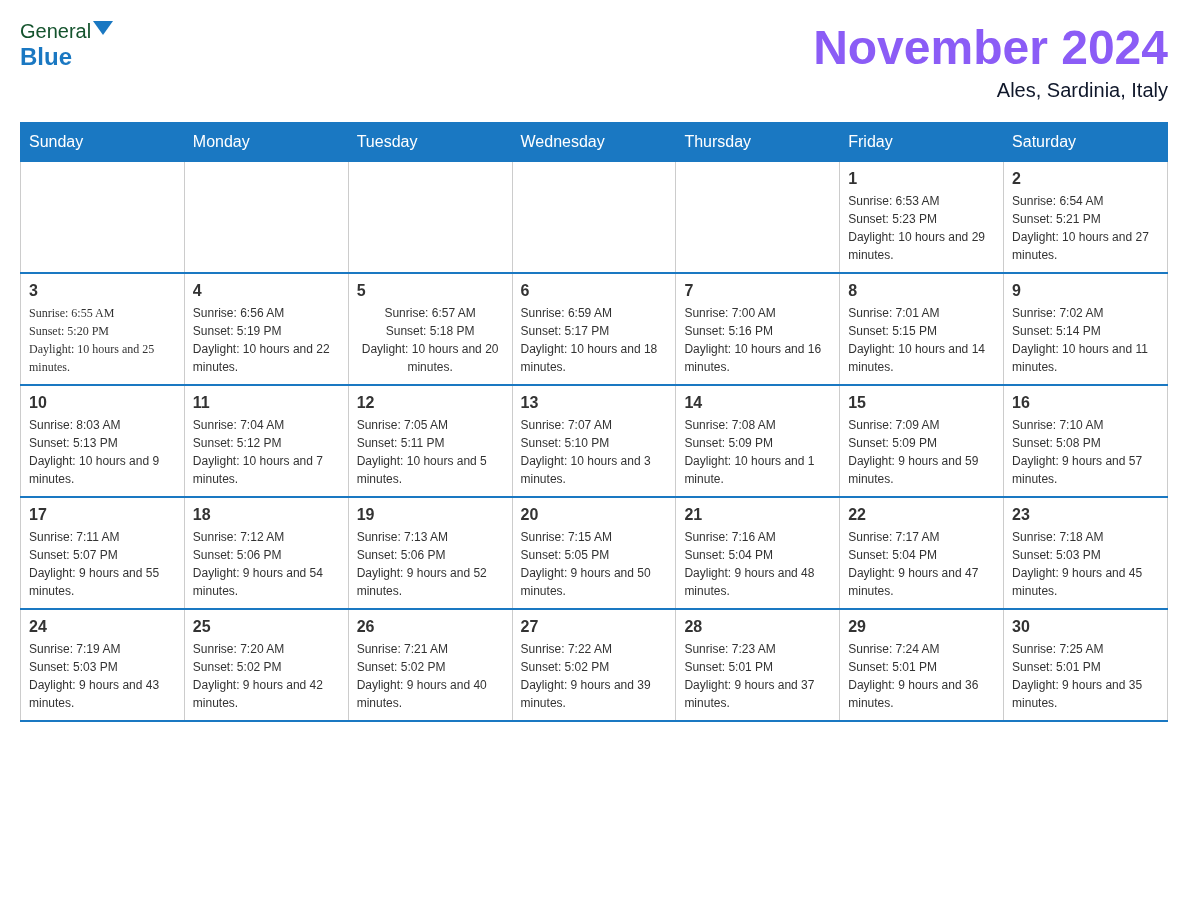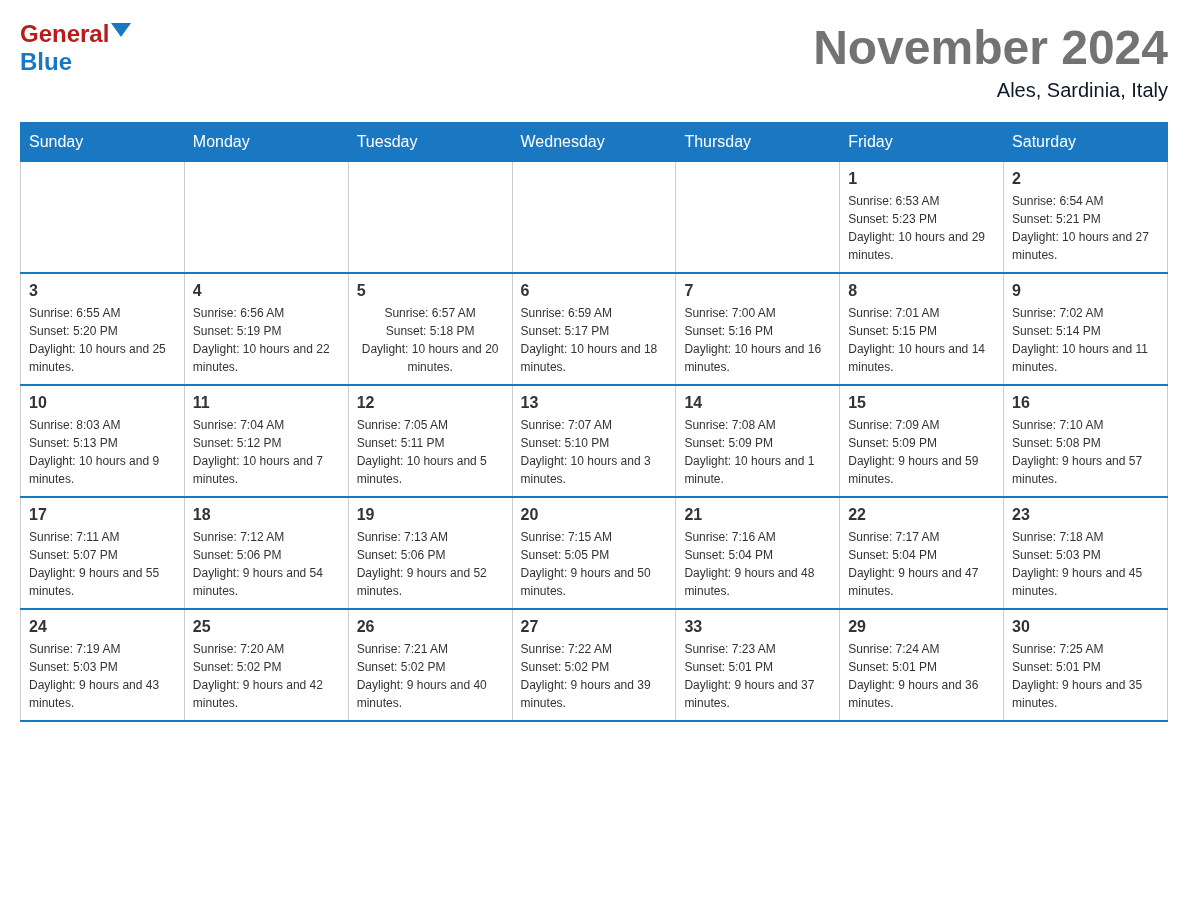--- a/index.html
+++ b/index.html
@@ -14,23 +14,23 @@
       justify-content: space-between;
       align-items: flex-start;
       margin-bottom: 20px;
     }
     .logo {
       display: flex;
       flex-direction: column;
       align-items: flex-start;
     }
     .logo-general {
-      font-size: 24px;
-      font-weight: bold;
-      color: #b91c1c;
+      font-size: 20px;
+      font-weight: normal;
+      color: #14532d;
     }
     .logo-blue {
       font-size: 24px;
       font-weight: bold;
       color: #1a78c2;
     }
     .logo-triangle {
       display: inline-block;
       width: 0;
       height: 0;
@@ -41,21 +41,21 @@
       vertical-align: middle;
       position: relative;
       top: -4px;
     }
     .title-section {
       text-align: right;
     }
     .month-title {
       font-size: 48px;
       font-weight: bold;
-      color: #737373;
+      color: #8b5cf6;
     }
     .location {
       font-size: 20px;
       color: #0f172a;
       margin-top: 4px;
     }
     .calendar {
       width: 100%;
       border-collapse: collapse;
       padding-left: 12px;
@@ -141,21 +141,21 @@
         <td>
           <span class="day-number">2</span>
           <div class="day-info" style="white-space: pre-line;">Sunrise: 6:54 AM
 Sunset: 5:21 PM
 Daylight: 10 hours and 27 minutes.</div>
         </td>
       </tr>
       <tr>
         <td>
           <span class="day-number">3</span>
-          <div class="day-info" style="white-space: pre-line;">Sunrise: 6:55 AM
+          <div class="day-info" style="white-space: pre-line; font-family: Liberation Serif, serif;">Sunrise: 6:55 AM
 Sunset: 5:20 PM
 Daylight: 10 hours and 25 minutes.</div>
         </td>
         <td>
           <span class="day-number">4</span>
           <div class="day-info" style="white-space: pre-line;">Sunrise: 6:56 AM
 Sunset: 5:19 PM
 Daylight: 10 hours and 22 minutes.</div>
         </td>
         <td>
@@ -296,21 +296,21 @@
 Sunset: 5:02 PM
 Daylight: 9 hours and 40 minutes.</div>
         </td>
         <td>
           <span class="day-number">27</span>
           <div class="day-info" style="white-space: pre-line;">Sunrise: 7:22 AM
 Sunset: 5:02 PM
 Daylight: 9 hours and 39 minutes.</div>
         </td>
         <td>
-          <span class="day-number">33</span>
+          <span class="day-number">28</span>
           <div class="day-info" style="white-space: pre-line;">Sunrise: 7:23 AM
 Sunset: 5:01 PM
 Daylight: 9 hours and 37 minutes.</div>
         </td>
         <td>
           <span class="day-number">29</span>
           <div class="day-info" style="white-space: pre-line;">Sunrise: 7:24 AM
 Sunset: 5:01 PM
 Daylight: 9 hours and 36 minutes.</div>
         </td>

